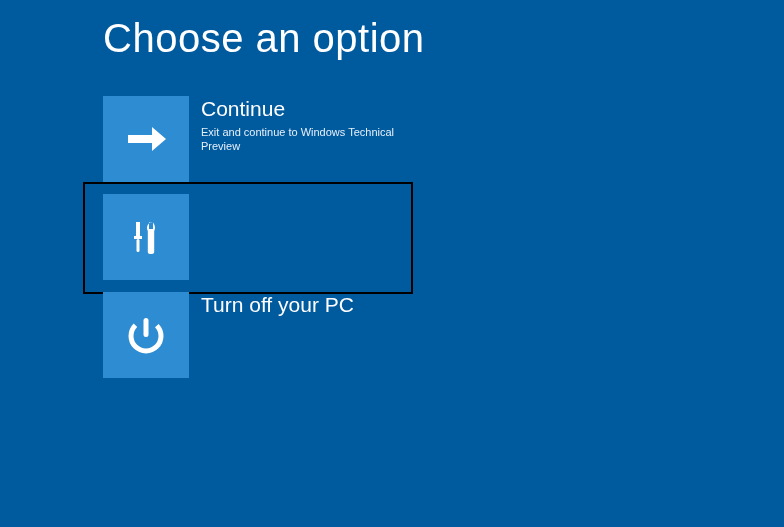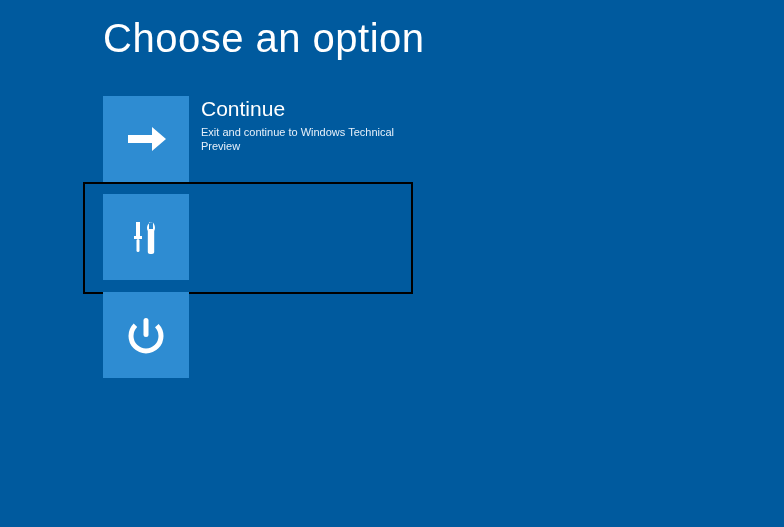--- a/index.html
+++ b/index.html
@@ -109,16 +109,20 @@
       </div>
     </div>
 
     <div class="option">
       <div class="tile">
         <svg width="46" height="46" viewBox="0 0 46 46">
           <circle cx="23" cy="24" r="15" fill="none" stroke="#ffffff" stroke-width="5" stroke-dasharray="70 24" stroke-dashoffset="-12" transform="rotate(-90 23 24)"></circle>
           <rect x="20.5" y="6" width="5" height="19" rx="2.5" fill="#ffffff"></rect>
         </svg>
       </div>
+      <div class="option-text">
+        <div class="option-title">Turn off your PC</div>
+        <div class="option-desc"></div>
+      </div>
     </div>
 
   </div>
 </div>
 
 </body></html>

